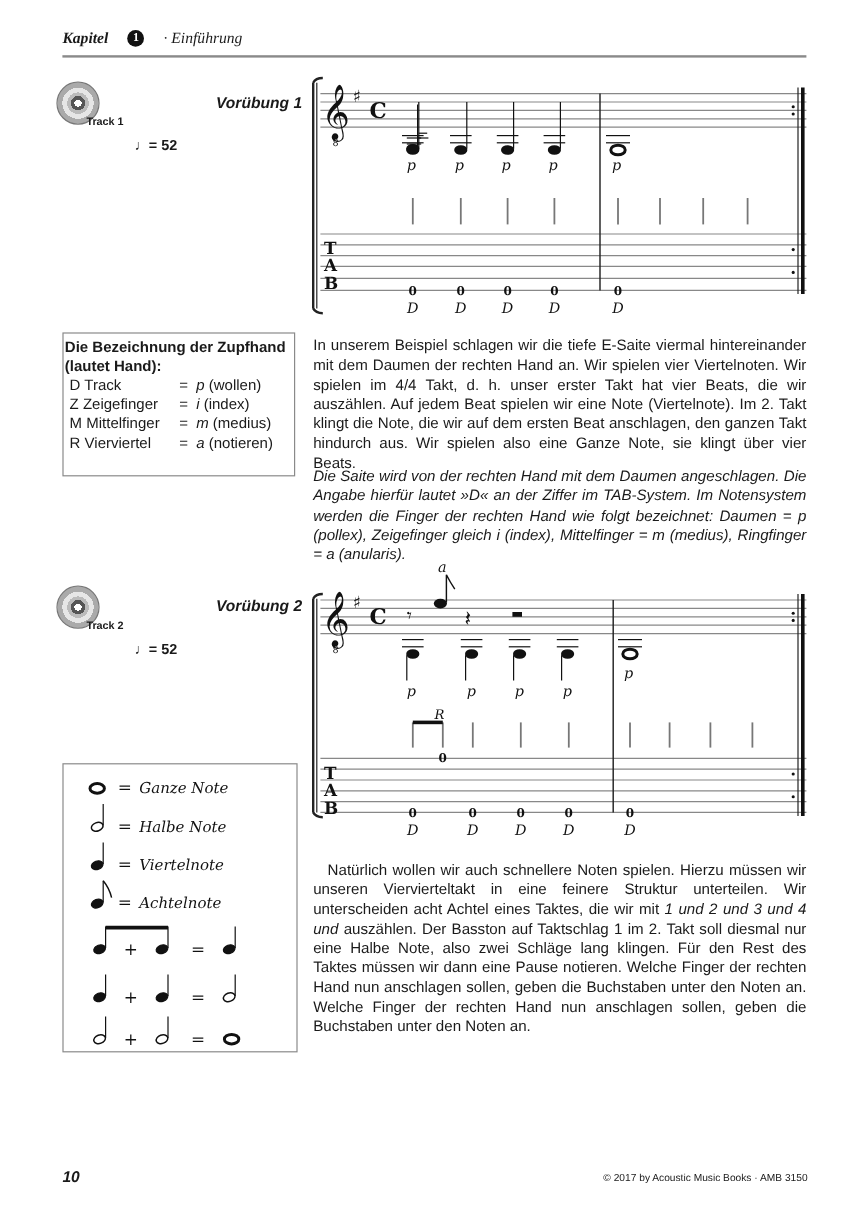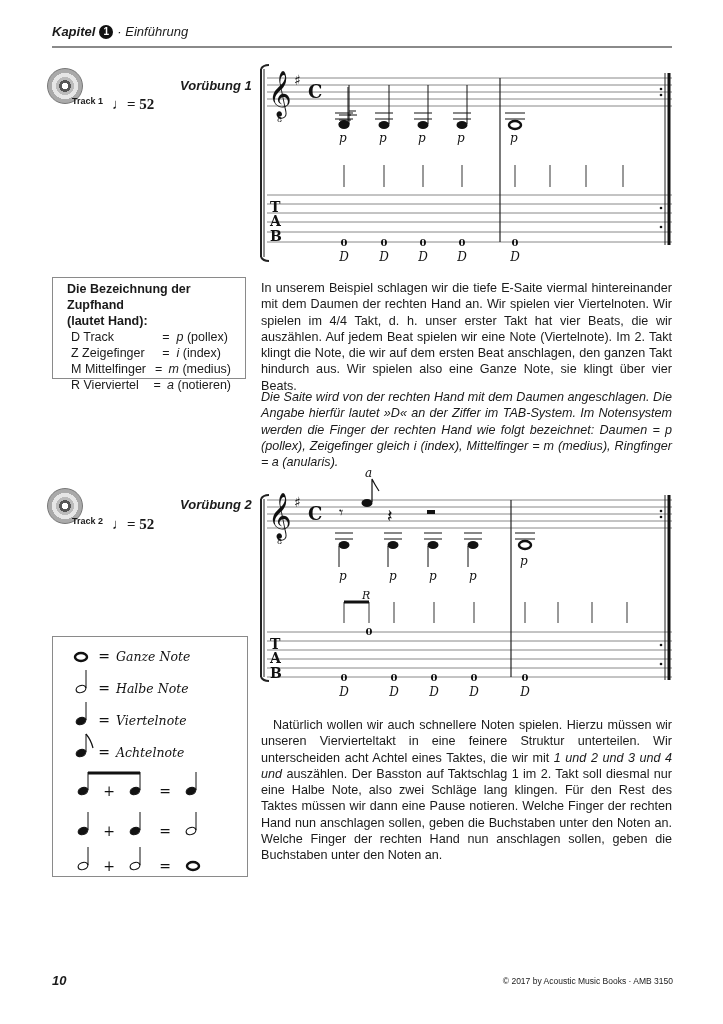--- a/index.html
+++ b/index.html
@@ -1,27 +1,27 @@
 <!DOCTYPE html>
 <html><head>
 <meta charset="utf-8">
 <style>
   html, body { margin:0; padding:0; background:#fff; }
   body { width:723px; height:1024px; position:relative; overflow:hidden; font-family:"DejaVu Sans", sans-serif; color:#1a1a1a; }
   .abs { position:absolute; }
-  .hdr { left:52px; top:24px; font-size:13px; font-style:italic; font-family:Liberation Sans, sans-serif; display:flex; align-items:center; gap:2px; }
+  .hdr { left:52px; top:24px; font-size:13px; font-style:italic; font-family:Liberation Serif, serif; display:flex; align-items:center; gap:14px; }
   .hdr .kb { font-weight:bold; font-style:italic; }
   .hdr .num { display:inline-block; width:14px; height:14px; border-radius:50%; background:#111; color:#fff; font-size:10px; font-weight:bold; font-style:normal; text-align:center; line-height:14px; margin:0 2px; }
   .hdr-line { left:52px; top:46px; width:620px; height:2px; background:#8a8a8a; }
   .cd { width:34px; height:34px; border-radius:50%; background:radial-gradient(circle, #fff 0 3px, #555 3px 6px, #bbb 6px 9px, #e6e6e6 9px 13px, #aaa 13px 17px); border:1px solid #777; }
   .track { font-size:9px; font-weight:bold; font-family:"Liberation Sans", sans-serif; }
-  .tempo { font-size:15px; font-weight:bold; font-family:Liberation Serif, serif; }
+  .tempo { font-size:12px; font-weight:bold; font-family:Liberation Sans, sans-serif;margin-top:18px; }
   .ex-title { font-size:13px; font-weight:bold; font-style:italic; font-family:"Liberation Sans", sans-serif; }
   .box { border:1px solid #8a8a8a; background:#fff; }
-  .box1 { left:52px; top:277px; width:194px; height:102px; padding:3px 14px; box-sizing:border-box; font-family:"Liberation Sans", sans-serif; font-size:12.5px; line-height:16px; }
+  .box1 { left:52px; top:277px; width:194px; height:120px; padding:3px 1px; box-sizing:border-box; font-family:"Liberation Sans", sans-serif; font-size:12.5px; line-height:16px; }
   .box1 .t { font-weight:bold; }
   .box1 .row { display:flex; }
   .box1 .row .c1 { width:88px; padding-left:4px; }
   .box1 .row .c2 { width:14px; text-align:center; }
   .body-text { font-family:"Liberation Sans", sans-serif; font-size:12.6px; line-height:16.3px; text-align:justify; width:411px; }
   .it { font-style:italic; }
   .box2 { left:52px; top:636px; width:194px; height:239px; }
   .footer-l { left:52px; top:973px; font-size:13px; font-weight:bold; font-style:italic; font-family:"Liberation Sans", sans-serif; }
   .footer-r { right:50px; top:976px; font-size:8.5px; font-family:"Liberation Sans", sans-serif; }
   svg text { font-family:"DejaVu Serif", serif; }
@@ -144,21 +144,21 @@
     <text x="129" y="206">D</text>
     <text x="168" y="206">D</text>
     <text x="207" y="206">D</text>
     <text x="260" y="206">D</text>
   </g>
 </svg>
 
 <div class="abs box box1">
   <div class="t">Die Bezeichnung der Zupfhand</div>
   <div class="t">(lautet Hand):</div>
-  <div class="row"><span class="c1">D Track</span><span class="c2">=</span>&nbsp;<span class="it">p</span>&nbsp;<span>(pollex)</span></div>
+  <div class="row"><span class="c1">D Track</span><span class="c2">=</span>&nbsp;<span class="it">p</span>&nbsp;<span>(wollen)</span></div>
   <div class="row"><span class="c1">Z Zeigefinger</span><span class="c2">=</span>&nbsp;<span class="it">i</span>&nbsp;<span>(index)</span></div>
   <div class="row"><span class="c1">M Mittelfinger</span><span class="c2">=</span>&nbsp;<span class="it">m</span>&nbsp;<span>(medius)</span></div>
   <div class="row"><span class="c1">R Vierviertel</span><span class="c2">=</span>&nbsp;<span class="it">a</span>&nbsp;<span>(notieren)</span></div>
 </div>
 
 <div class="abs body-text" style="left:261px;top:280px;">In unserem Beispiel schlagen wir die tiefe E-Saite viermal hintereinander mit dem Daumen der rechten Hand an. Wir spielen vier Viertelnoten. Wir spielen im 4/4 Takt, d. h. unser erster Takt hat vier Beats, die wir auszählen. Auf jedem Beat spielen wir eine Note (Viertelnote). Im 2. Takt klingt die Note, die wir auf dem ersten Beat anschlagen, den ganzen Takt hindurch aus. Wir spielen also eine Ganze Note, sie klingt über vier Beats.</div>
 
 <div class="abs body-text it" style="left:261px;top:389px;">Die Saite wird von der rechten Hand mit dem Daumen angeschlagen. Die Angabe hierfür lautet »D« an der Ziffer im TAB-System. Im Notensystem werden die Finger der rechten Hand wie folgt bezeichnet: Daumen = p (pollex), Zeigefinger gleich i (index), Mittelfinger = m (medius), Ringfinger = a (anularis).</div>
 
 <div class="abs cd" style="left:47px;top:488px;"></div>

